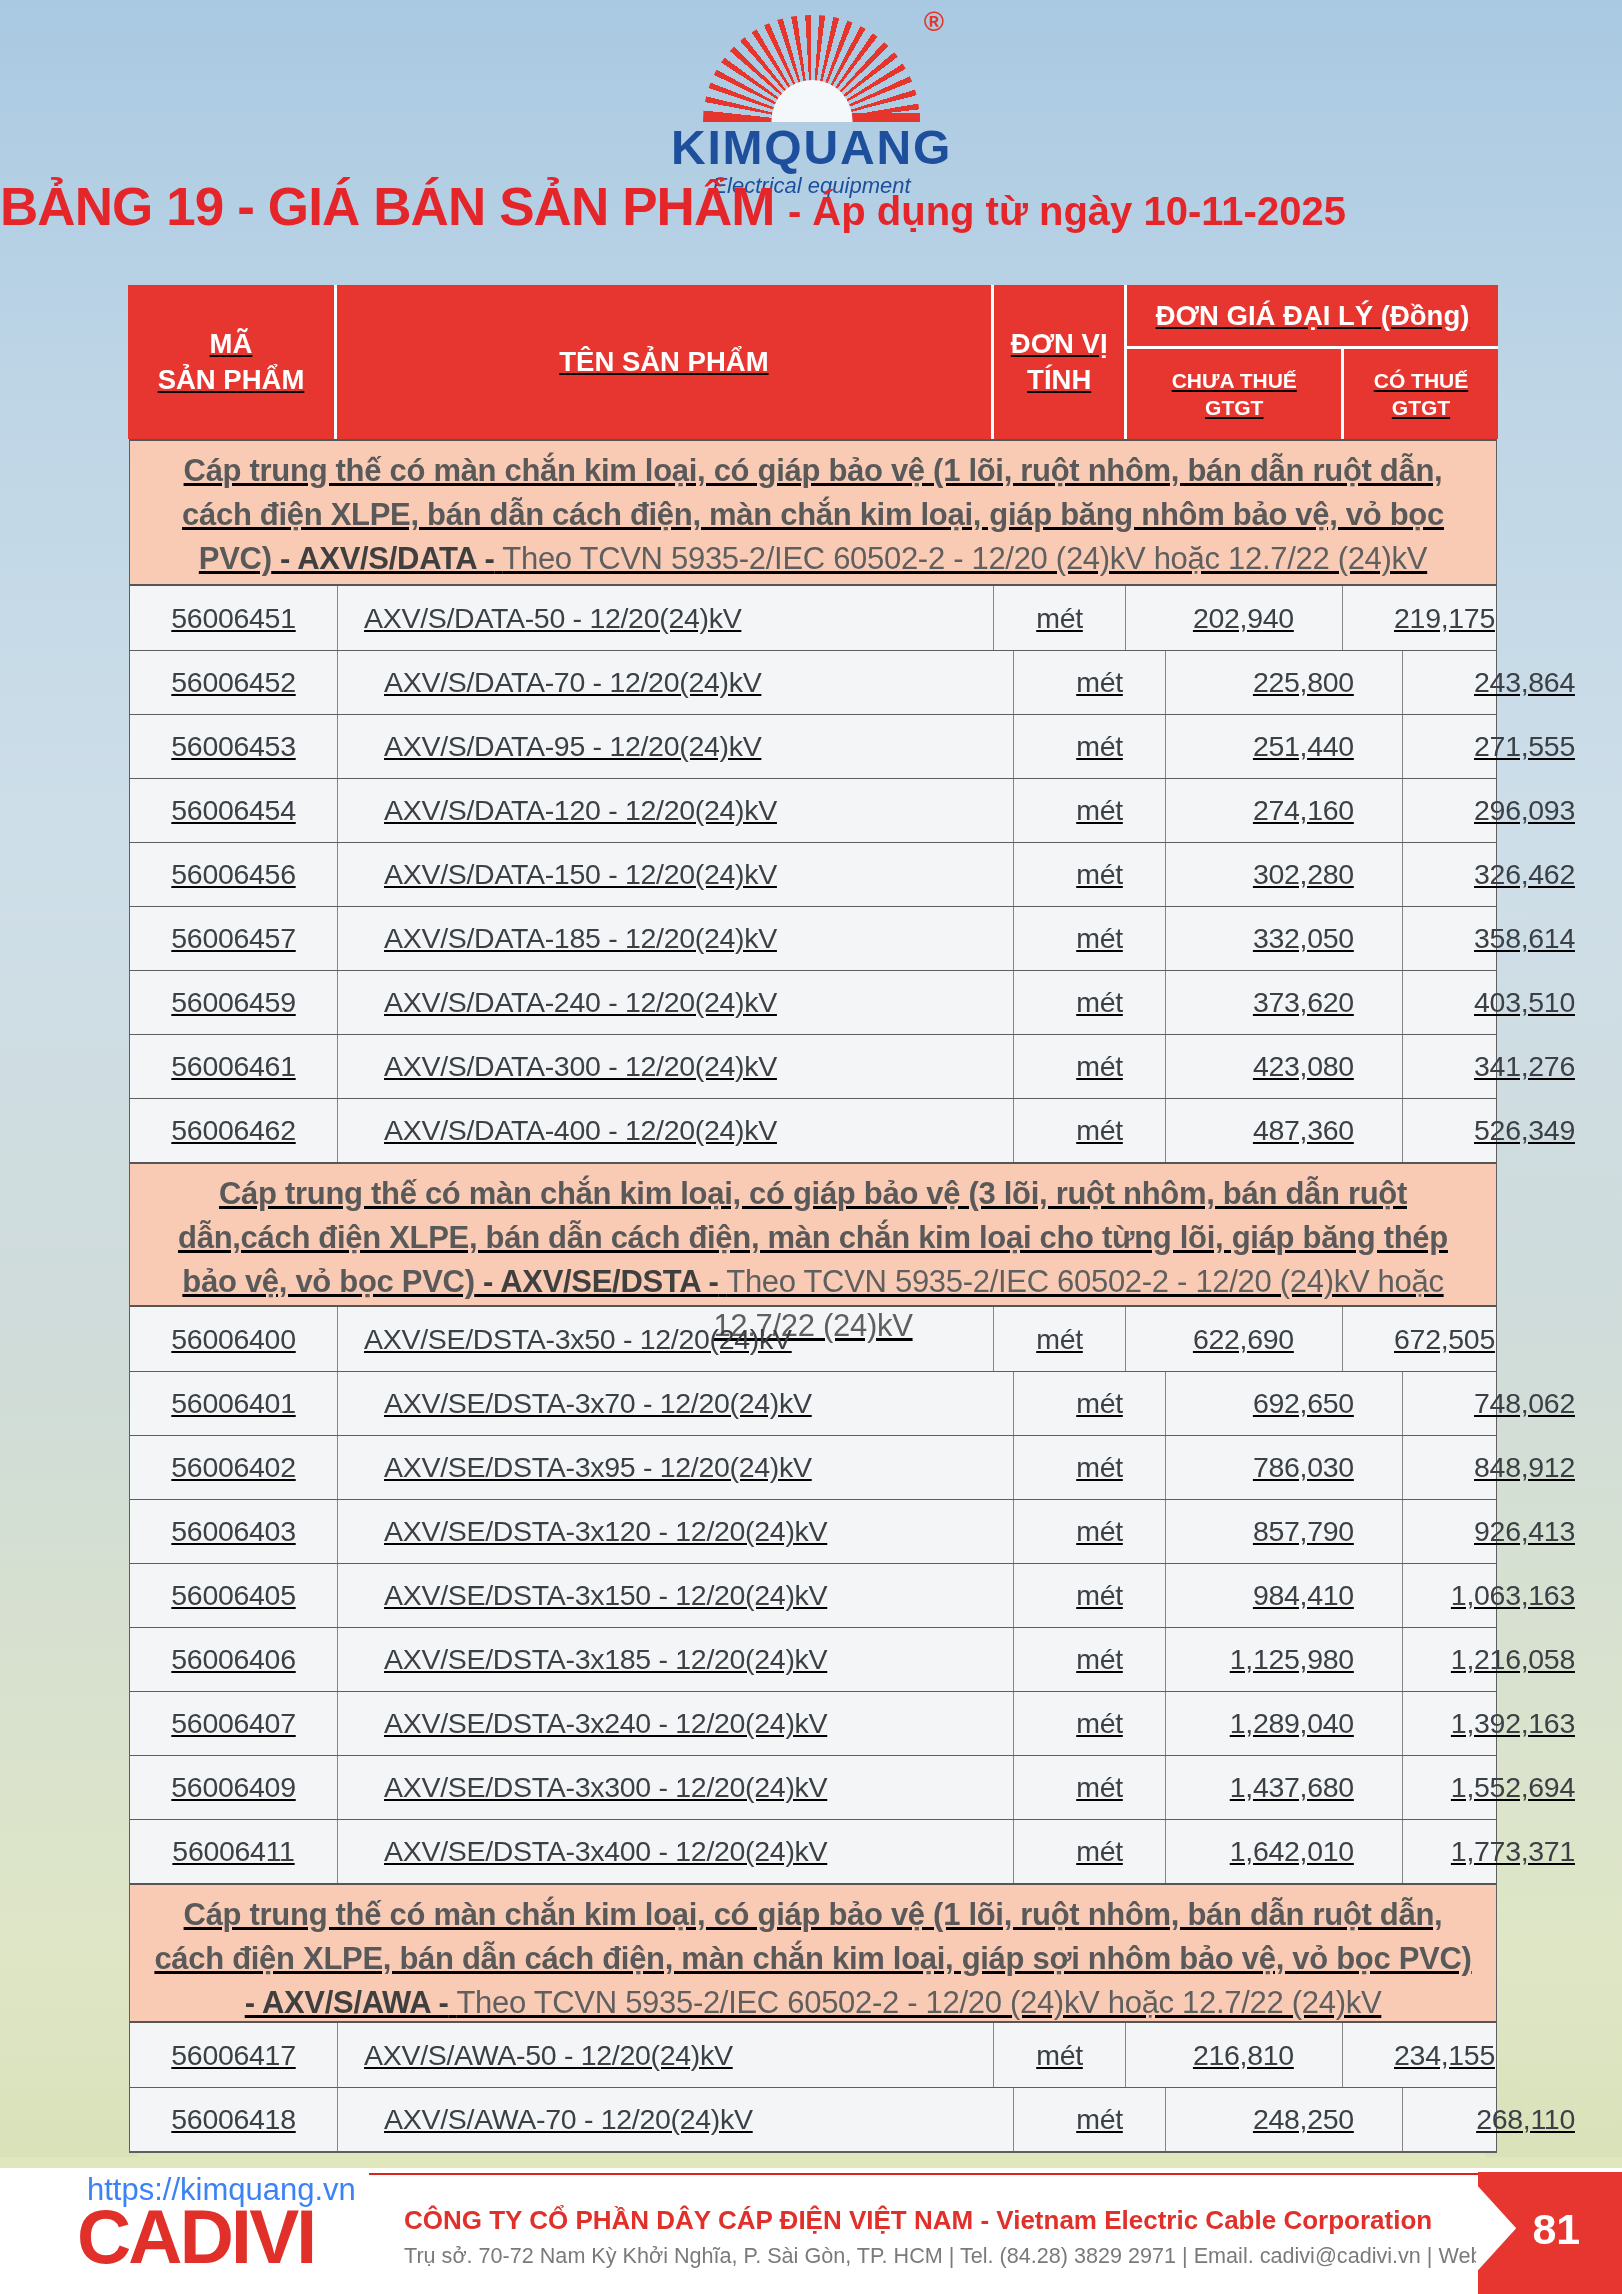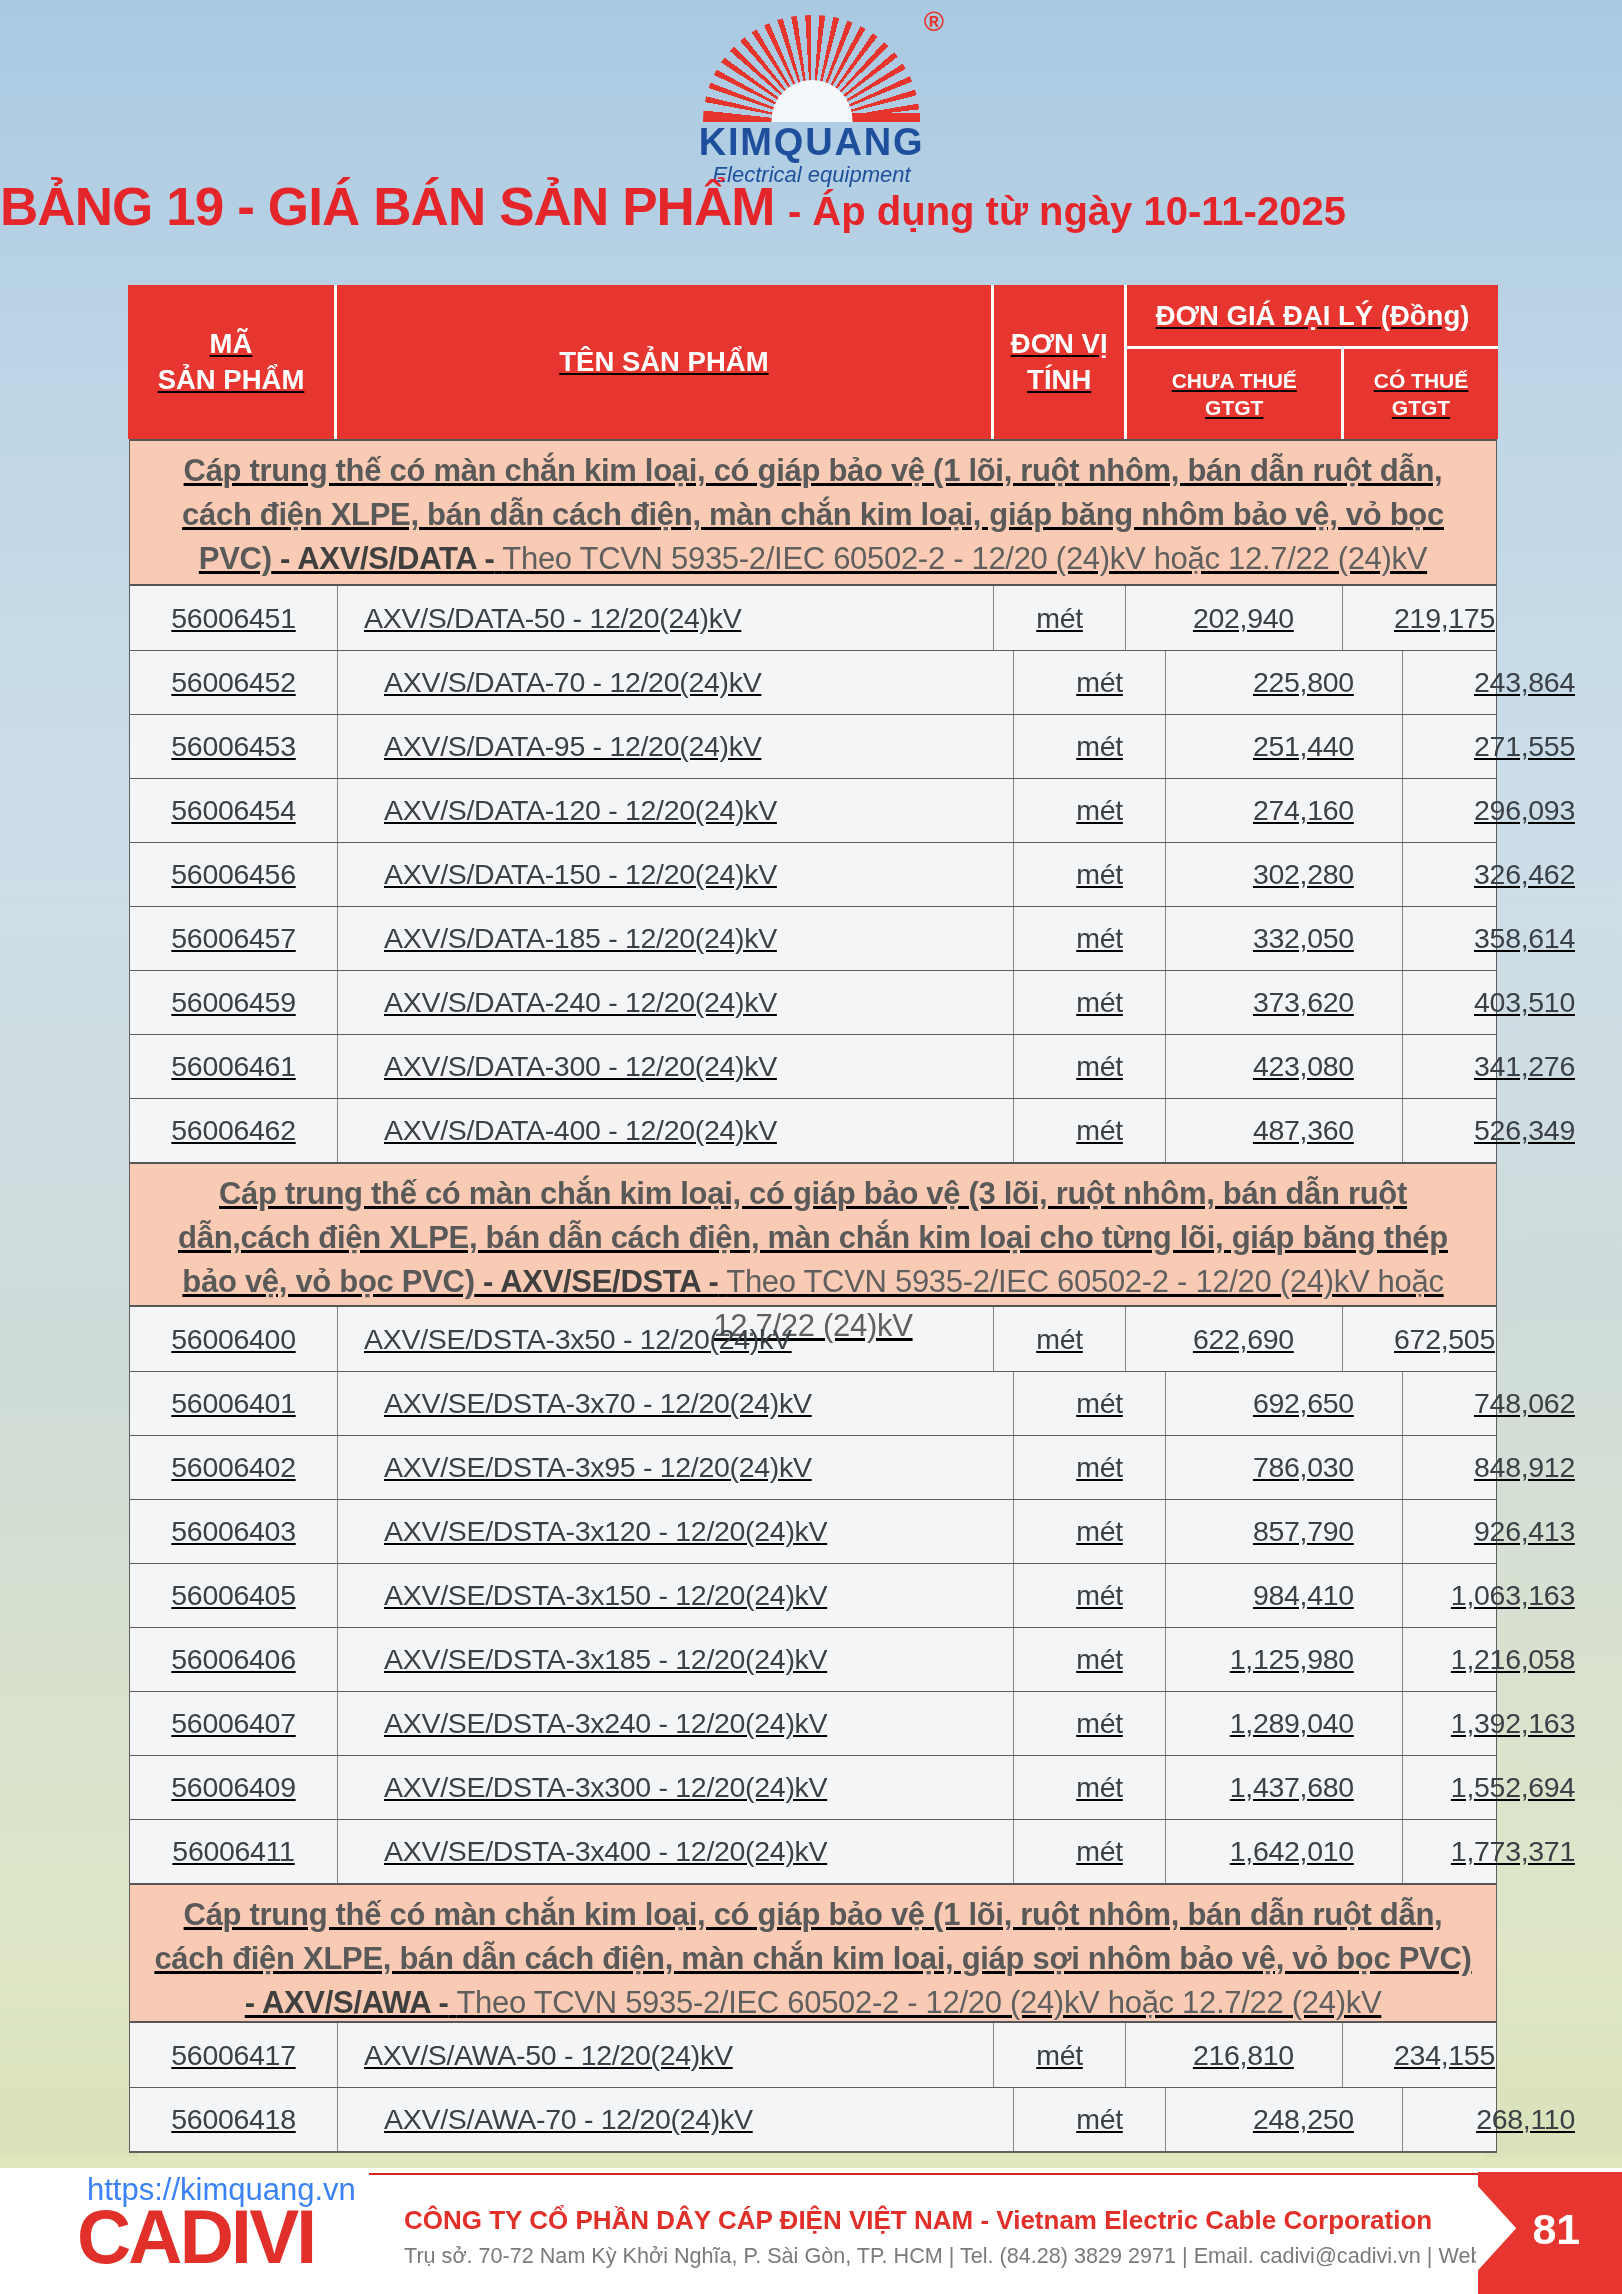--- a/index.html
+++ b/index.html
@@ -14,21 +14,21 @@
   .bg-strip.right{right:0;background:linear-gradient(180deg,transparent,rgba(120,150,170,.5) 35%,rgba(150,170,150,.4));}
 
   
   .logo-wrap{position:absolute;top:14.7px;left:0;width:100%;display:flex;flex-direction:column;align-items:center;}
   .fan{position:relative;width:217px;height:107px;}
   .fan-rays{position:absolute;inset:0;border-radius:217px 217px 0 0;
     background:repeating-conic-gradient(from -87deg at 50% 100%,#e5352c 0deg 3.1deg,transparent 3.1deg 7.6deg);}
   .fan-base{position:absolute;bottom:0;left:50%;width:50%;height:9.2px;background:#e5352c;}
   .fan-dome{position:absolute;bottom:0;left:50%;transform:translateX(-50%);width:81px;height:42px;border-radius:81px 81px 0 0;background:#f4f8fb;}
   .reg-mark{position:absolute;top:-9.2px;right:-24px;color:#e5352c;font-size:27.5px;font-weight:700;}
-  .logo-name{color:#1d4f9c;font-weight:800;font-size:38px;letter-spacing:1.8px;line-height:1.05;margin-top:1.8px;}
+  .logo-name{color:#1d4f9c;font-weight:800;font-size:48px;letter-spacing:1.8px;line-height:1.05;margin-top:1.8px;}
   .logo-tagline{color:#1d4f9c;font-style:italic;font-size:22px;line-height:1.1;}
 
   
   .page-title{position:absolute;top:176px;left:0;width:100%;color:#e4262b;white-space:nowrap;}
   .page-title .main{font-size:53px;font-weight:800;letter-spacing:-0.9px;}
   .page-title .suffix{font-size:40px;font-weight:700;margin-left:9.2px;}
 
   
   .price-table{position:absolute;top:285px;left:129px;width:1368px;
     border-left:1.8px solid #5e5e5e;border-right:1.8px solid #5e5e5e;border-bottom:2.8px solid #5e5e5e;box-sizing:border-box;text-decoration:underline;}

